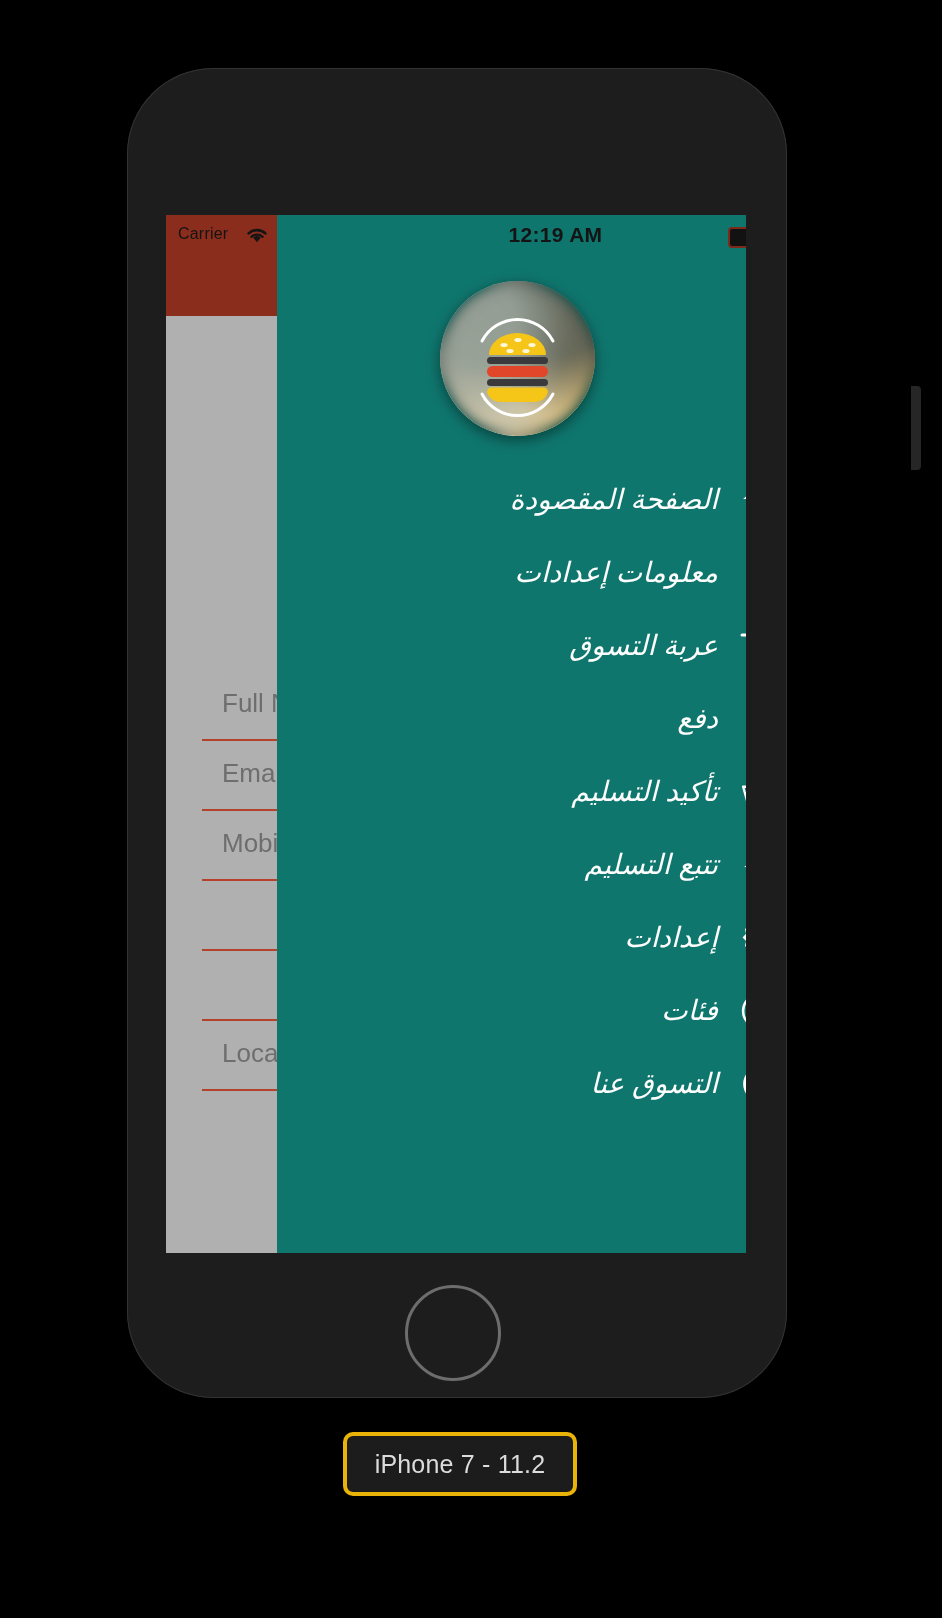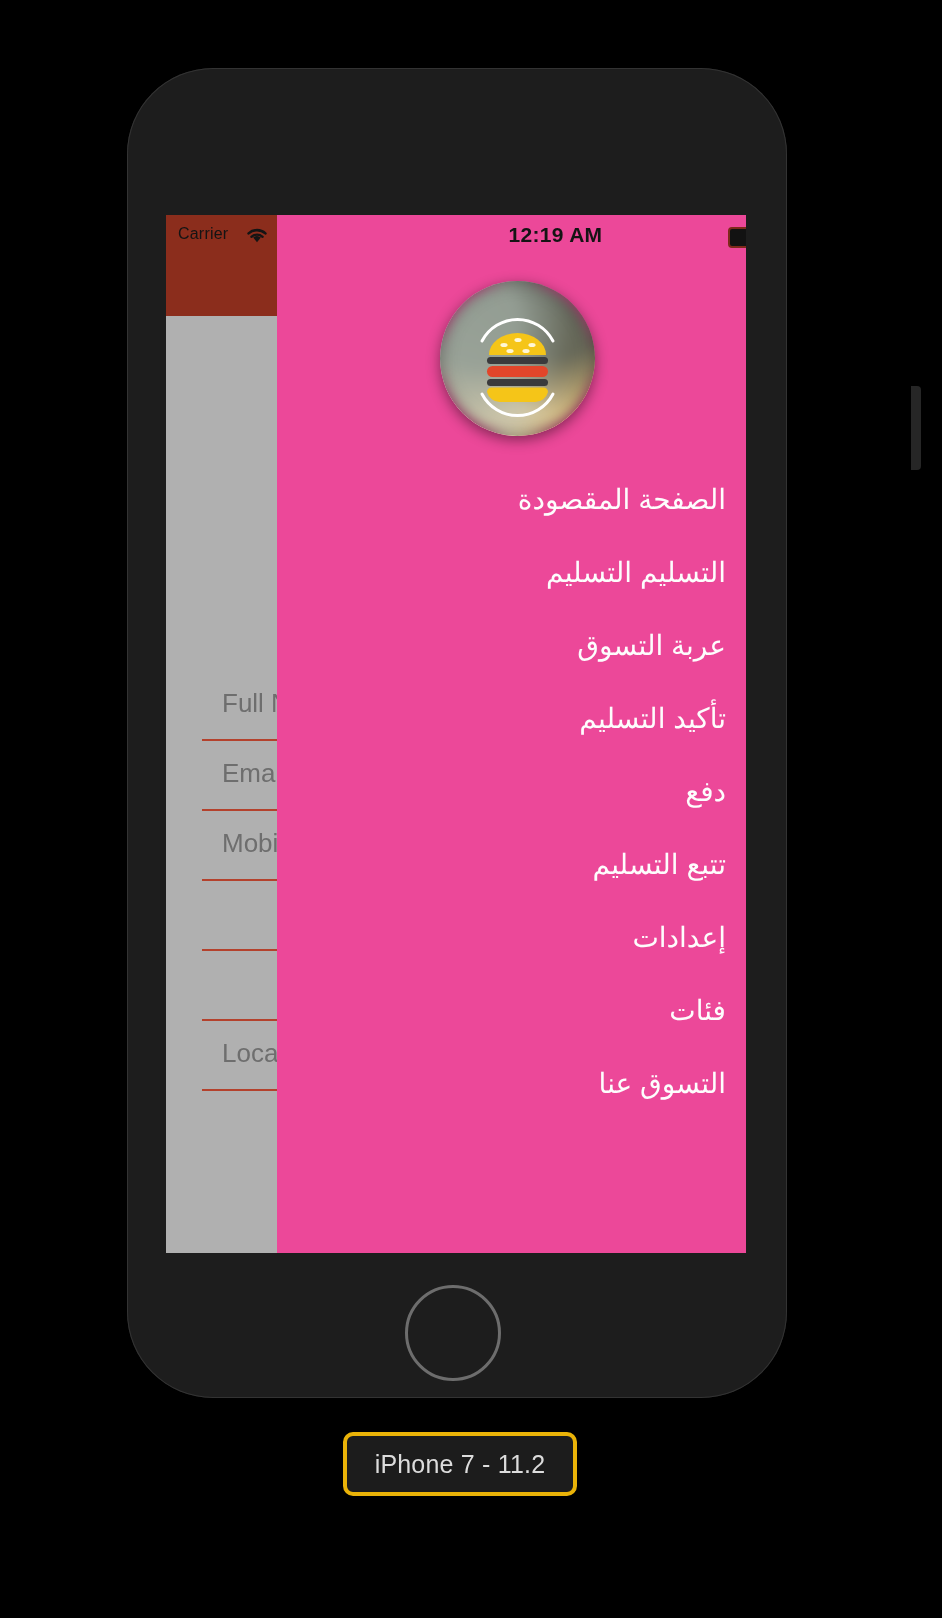--- a/index.html
+++ b/index.html
@@ -109,21 +109,21 @@
     background: #b4412c;
   }
 
   
   #drawer {
     position: absolute;
     left: 111px;
     top: 0;
     width: 521px;
     height: 100%;
-    background: #ec4899;
+    background: #0f766e;
   }
   #drawer-statusbar {
     position: absolute;
     left: 0; top: 0;
     width: 100%;
     height: 101px;
   }
   #clock {
     position: absolute;
     left: 0;
@@ -189,23 +189,24 @@
   #logo-burger {
     position: absolute;
     left: 0; top: 0;
     width: 100%;
     height: 100%;
   }
 
   
   #menu-list {
     position: absolute;
-    left: 8px;
+    left: 0;
     top: 248px;
     width: 100%;
+    font-style: italic;
   }
   .menu-item {
     position: relative;
     height: 73px;
     display: flex;
     flex-direction: row;
     align-items: center;
     justify-content: flex-end;
     padding-right: 18px;
     box-sizing: border-box;
@@ -361,21 +362,21 @@
           <span class="menu-label">الصفحة المقصودة</span>
           <span class="menu-icon">
             <svg viewBox="0 0 36 36" width="38" height="38">
               <path d="M18 4 L34 17 L30.4 17 L18 7.6 L5.6 17 L2 17 Z" fill="#fdfdfd"></path>
               <path d="M7.5 17.4 L18 9.4 L28.5 17.4 L28.5 31 L21.6 31 L21.6 22.5 L14.4 22.5 L14.4 31 L7.5 31 Z" fill="#fdfdfd"></path>
             </svg>
           </span>
         </div>
 
         <div class="menu-item">
-          <span class="menu-label">التسليم التسليم</span>
+          <span class="menu-label">معلومات إعدادات</span>
           <span class="menu-icon">
             <svg viewBox="0 0 36 36" width="38" height="38">
               <circle cx="18" cy="8" r="2.1" fill="#fdfdfd"></circle>
               <rect x="16.5" y="13" width="3" height="17" rx="1.4" fill="#fdfdfd"></rect>
             </svg>
           </span>
         </div>
 
 
         <div class="menu-item">
@@ -384,42 +385,42 @@
             <svg viewBox="0 0 40 36" width="40" height="38">
               <path d="M2 7 L7 7 L11 25 L33 25" stroke="#fdfdfd" stroke-width="3" fill="none" stroke-linecap="round" stroke-linejoin="round"></path>
               <path d="M8.4 10.5 L37 10.5 L32.6 23 L11.4 23 Z" fill="#fdfdfd"></path>
               <circle cx="14.5" cy="31" r="2.6" fill="#fdfdfd"></circle>
               <circle cx="29.5" cy="31" r="2.6" fill="#fdfdfd"></circle>
             </svg>
           </span>
         </div>
 
         <div class="menu-item">
+          <span class="menu-label">دفع</span>
+          <span class="menu-icon">
+            <svg viewBox="0 0 28 36" width="30" height="38">
+              <path d="M14 2 C14 2 5 13 5 22 a9 9 0 0 0 18 0 C23 13 14 2 14 2 Z" fill="#fdfdfd"></path>
+              <path d="M14 17 c0 0 -3.4 4.2 -3.4 7.4 a3.4 3.4 0 0 0 6.8 0 C17.4 21.2 14 17 14 17 Z" fill="#d24632"></path>
+            </svg>
+          </span>
+        </div>
+
+        <div class="menu-item">
           <span class="menu-label">تأكيد التسليم</span>
           <span class="menu-icon">
             <svg viewBox="0 0 38 36" width="40" height="38">
               <rect x="9" y="4.5" width="20" height="6" rx="2" stroke="#fdfdfd" stroke-width="2" fill="none"></rect>
               <path d="M3 13 L35 13 L30 31 L8 31 Z" stroke="#fdfdfd" stroke-width="2.2" fill="none" stroke-linejoin="round"></path>
               <path d="M4.6 19 L33.4 19 M6.2 25 L31.8 25" stroke="#fdfdfd" stroke-width="1.8"></path>
               <path d="M12 13.5 L13.6 30.5 M19 13.5 L19 30.5 M26 13.5 L24.4 30.5" stroke="#fdfdfd" stroke-width="1.8"></path>
             </svg>
           </span>
         </div>
 
         <div class="menu-item">
-          <span class="menu-label">دفع</span>
-          <span class="menu-icon">
-            <svg viewBox="0 0 28 36" width="30" height="38">
-              <path d="M14 2 C14 2 5 13 5 22 a9 9 0 0 0 18 0 C23 13 14 2 14 2 Z" fill="#fdfdfd"></path>
-              <path d="M14 17 c0 0 -3.4 4.2 -3.4 7.4 a3.4 3.4 0 0 0 6.8 0 C17.4 21.2 14 17 14 17 Z" fill="#d24632"></path>
-            </svg>
-          </span>
-        </div>
-
-        <div class="menu-item">
           <span class="menu-label">تتبع التسليم</span>
           <span class="menu-icon">
             <svg viewBox="0 0 38 36" width="40" height="38">
               <path d="M35 6 L4 19.5 L13.5 22.5 Z" fill="#fdfdfd"></path>
               <path d="M35 6 L13.5 22.5 L15.2 31 L20 25.2 Z" fill="#f0f0f0"></path>
               <path d="M35 6 L20 25.2 L30 29.5 Z" fill="#fdfdfd"></path>
             </svg>
           </span>
         </div>
 

